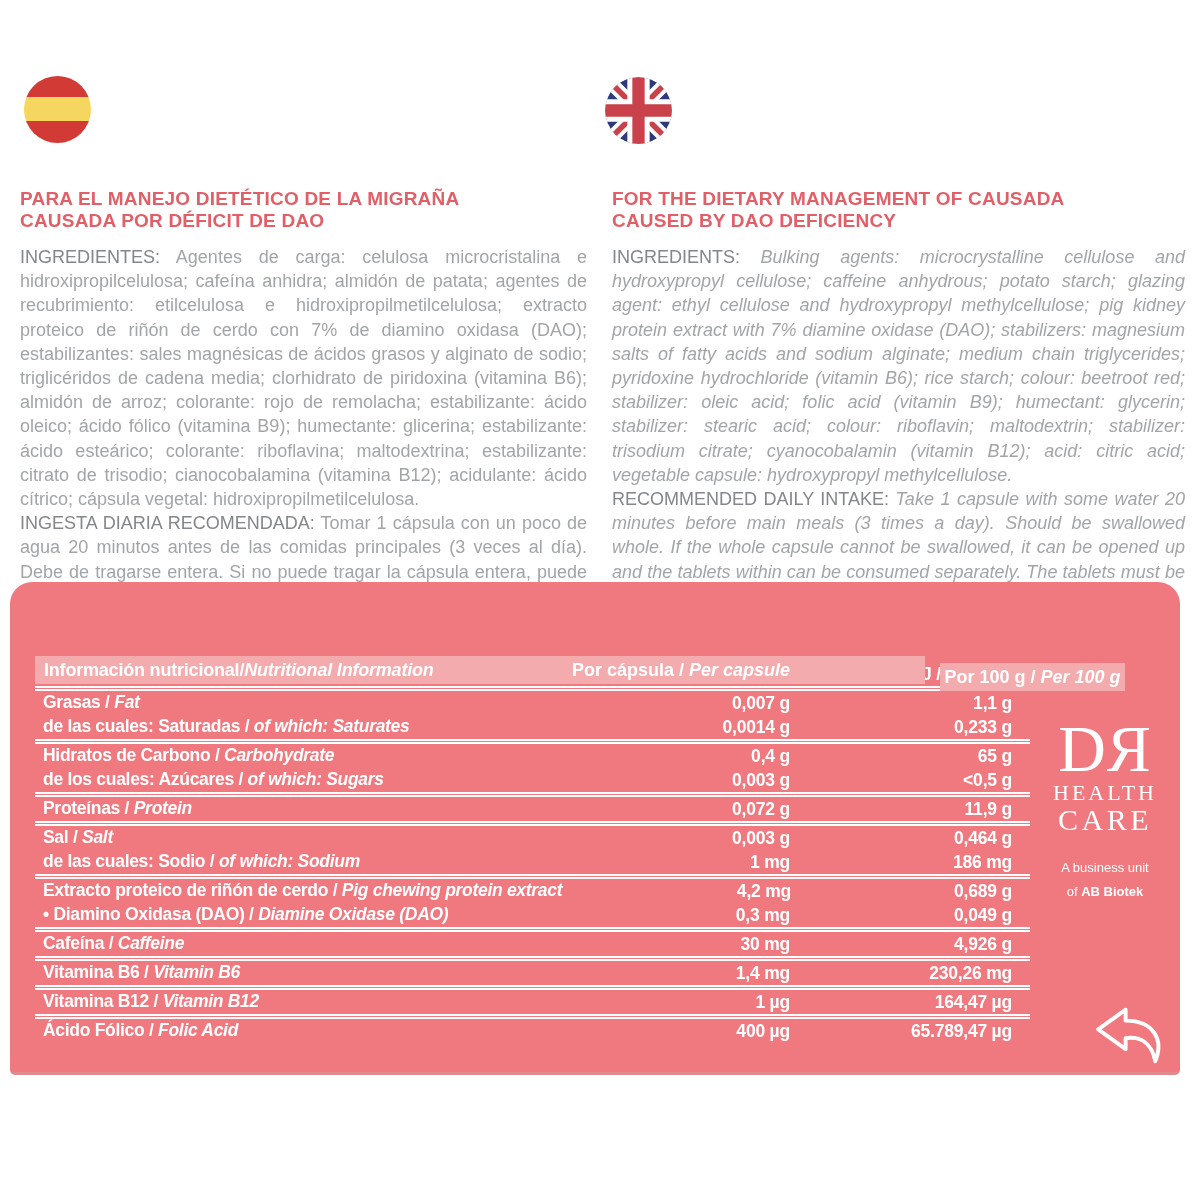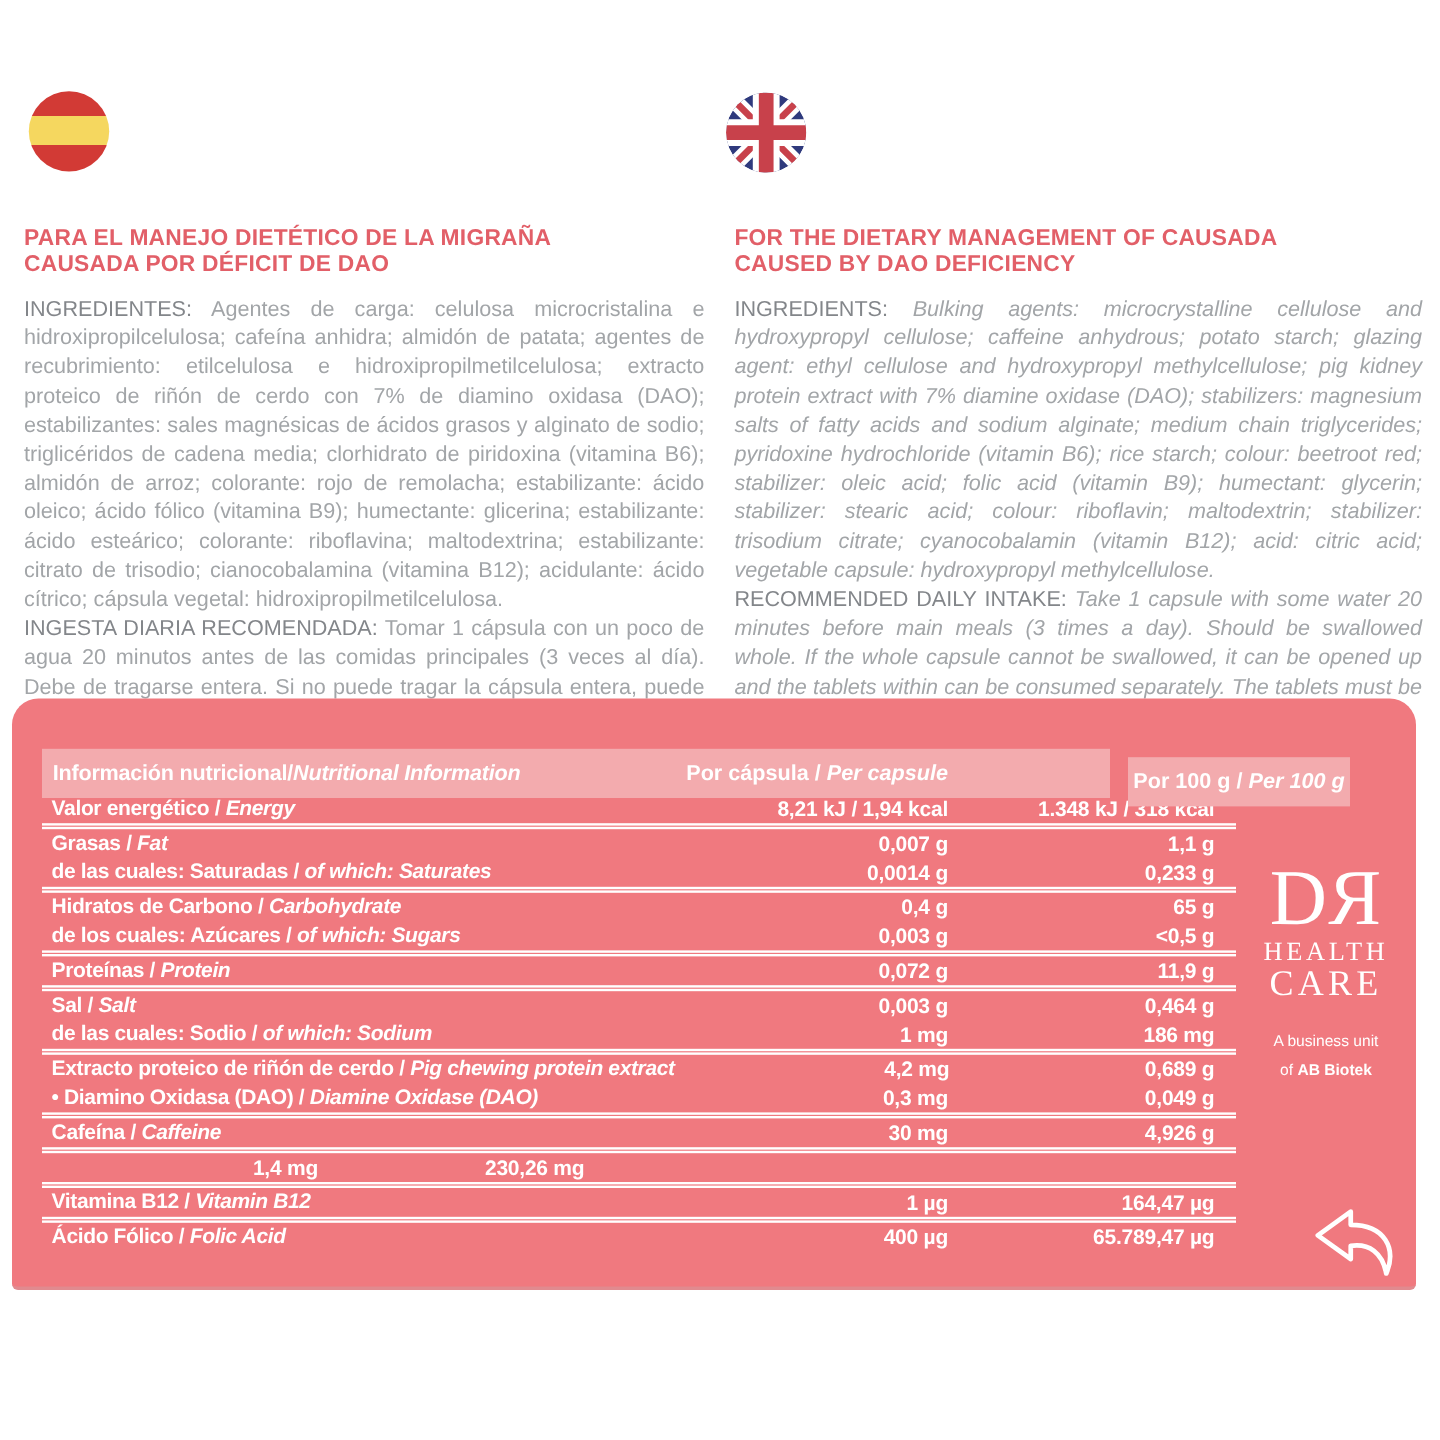--- a/index.html
+++ b/index.html
@@ -27,22 +27,22 @@
 
   
   .panel{position:absolute;left:10px;top:582px;width:1170px;height:493px;
     background:#f0797f;border-radius:22px 22px 5px 5px;
     border-bottom:3px solid #e18a8f;box-sizing:border-box;}
 
   
   .ntable{position:absolute;left:25px;top:42px;width:995px;color:#fff;
     font-weight:bold;}
   .thead{position:relative;height:38px;}
-  .band{background:#f3abae;height:41px;display:flex;align-items:center;
-    font-size:18px;}
+  .band{background:#f3abae;height:28px;display:flex;align-items:center;
+    font-size:18px;margin-top:32px;}
   .band1{position:absolute;left:0;top:0;width:890px;}
   .band1 .c1{padding-left:9px;white-space:nowrap;letter-spacing:-0.2px;}
   .band1 .c2{position:absolute;right:135px;white-space:nowrap;}
   .band2{position:absolute;left:905px;top:7px;width:185px;justify-content:center;
     white-space:nowrap;}
   .en{font-style:italic;}
 
   .trow{display:flex;align-items:center;padding:1.5px 0;}
   .trow.sep{border-top:5px double #ffffff;}
   .tlbl{flex:1;padding-left:8px;font-size:17.5px;line-height:19.5px;
@@ -165,20 +165,21 @@
             <span class="tlbl"><span>• Diamino Oxidasa (DAO)</span><span> / </span><span class="en">Diamine Oxidase (DAO)</span></span>
             <span class="tv v1">0,3 mg</span>
             <span class="tv v2">0,049 g</span>
           </div>
           <div class="trow sep">
             <span class="tlbl"><span>Cafeína</span><span> / </span><span class="en">Caffeine</span></span>
             <span class="tv v1">30 mg</span>
             <span class="tv v2">4,926 g</span>
           </div>
           <div class="trow sep">
+            <span class="tlbl"><span>Vitamina B6</span><span> / </span><span class="en">Vitamin B6</span></span>
             <span class="tv v1">1,4 mg</span>
             <span class="tv v2">230,26 mg</span>
           </div>
           <div class="trow sep">
             <span class="tlbl"><span>Vitamina B12</span><span> / </span><span class="en">Vitamin B12</span></span>
             <span class="tv v1">1 µg</span>
             <span class="tv v2">164,47 µg</span>
           </div>
           <div class="trow sep">
             <span class="tlbl"><span>Ácido Fólico</span><span> / </span><span class="en">Folic Acid</span></span>

